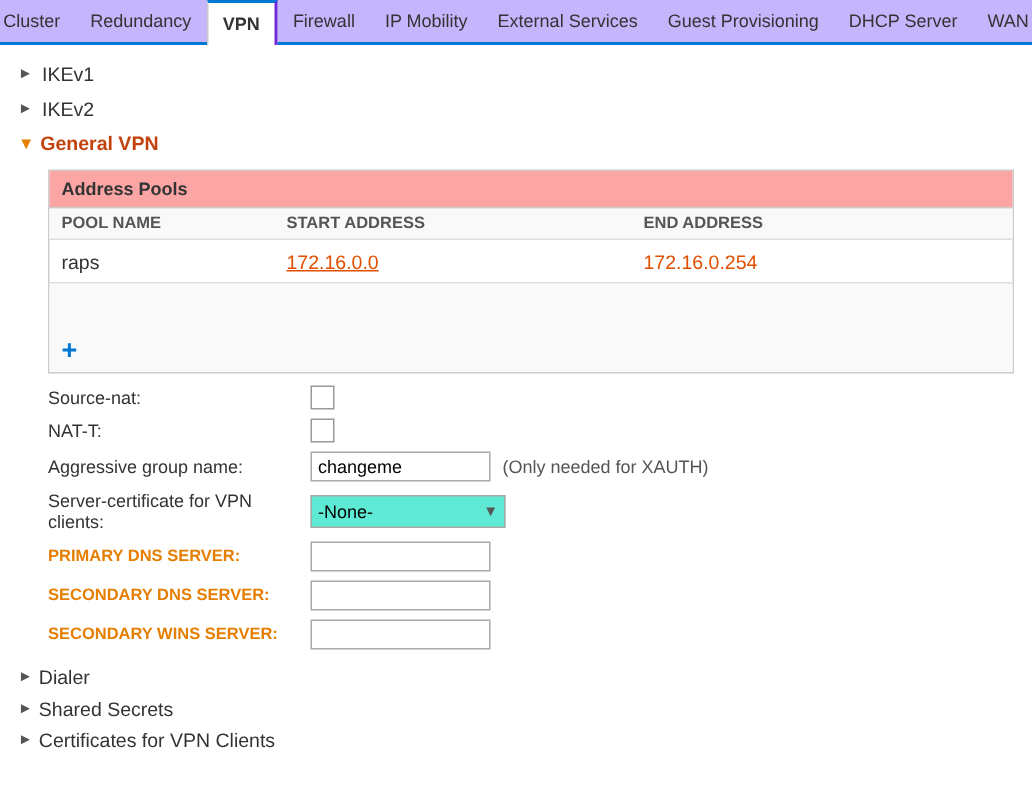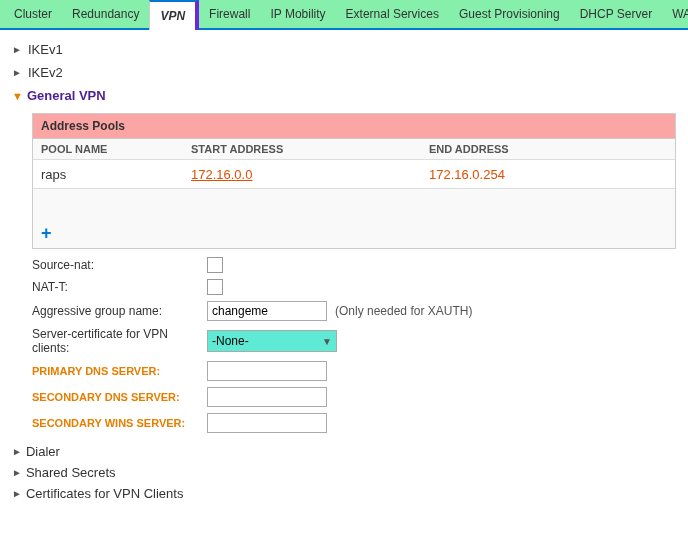--- a/index.html
+++ b/index.html
@@ -3,46 +3,46 @@
   <meta charset="utf-8">
   <style>
     * { box-sizing: border-box; margin: 0; padding: 0; }
     body { font-family: Arial, sans-serif; font-size: 12px; color: #333; background: #fff; width: 688px; height: 539px; overflow: hidden; }
 
     
     .top-nav {
       display: flex;
       align-items: center;
       border-bottom: 2px solid #0078d4;
-      background: #86efac;
+      background: #c4b5fd;
       padding: 0 4px;
       height: 30px;
       flex-shrink: 0;
+      justify-content: center;
     }
     .nav-tab {
       padding: 6px 10px;
       font-size: 12px;
       color: #333;
       cursor: pointer;
       white-space: nowrap;
       border: none;
       background: none;
       height: 30px;
       display: flex;
       align-items: center;
     }
     .nav-tab.active {
       background: #fff;
       color: #333;
       font-weight: bold;
       border-top: 2px solid #0078d4;
       border-left: 1px solid #ccc;
-      border-right: 4px solid #6d28d9;
+      border-right: 2px solid #6d28d9;
       margin-top: 2px;
-      font-style: italic;
     }
 
     
     .main-content {
       padding: 8px 12px;
       overflow-y: auto;
       height: calc(539px - 30px);
     }
 
     
@@ -57,21 +57,21 @@
     .tree-item .chevron {
       display: inline-block;
       width: 16px;
       color: #555;
       font-size: 10px;
     }
 
     .section-label {
       font-size: 13px;
       font-weight: bold;
-      color: #4c1d95;
+      color: #c2410c;
     }
 
     
     .general-vpn-header {
       display: flex;
       align-items: center;
       padding: 4px 0;
       cursor: pointer;
     }
     .general-vpn-header .chevron-down {

